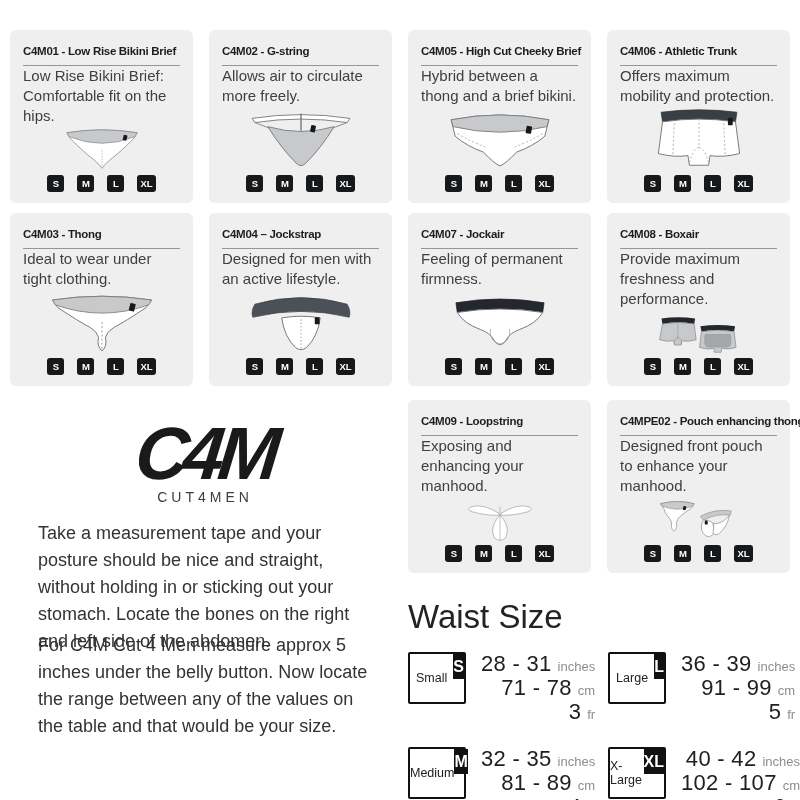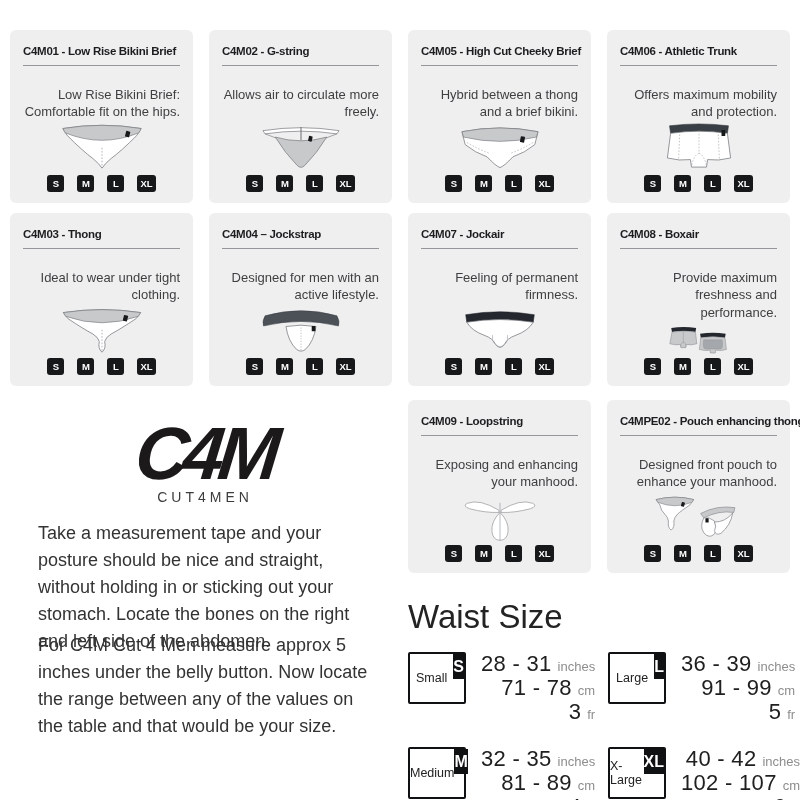--- a/index.html
+++ b/index.html
@@ -7,21 +7,21 @@
   .page { position:relative; width:800px; height:800px; background:#ffffff; overflow:hidden; }
 
   
   .card { position:absolute; width:183px; height:173px; background:#efeff0; border-radius:6px;
           padding:15px 13px 11px; display:flex; flex-direction:column; }
   .pos-0{left:10px;top:30px} .pos-1{left:209px;top:30px} .pos-2{left:408px;top:30px} .pos-3{left:607px;top:30px}
   .pos-4{left:10px;top:213px} .pos-5{left:209px;top:213px} .pos-6{left:408px;top:213px} .pos-7{left:607px;top:213px}
   .pos-8{left:408px;top:400px} .pos-9{left:607px;top:400px}
   .card-title { font-size:11.5px; font-weight:bold; letter-spacing:-0.3px; white-space:nowrap; color:#1d1d1f; }
   .divider { border-bottom:1.5px solid #96969a; margin-top:8px; }
-  .desc { font-size:13px; color:#3f3f41; line-height:1.33; margin-top:20px;text-align:right; }
+  .desc { font-size:15px; color:#3f3f41; line-height:1.33; margin-top:0; }
   .illo { flex:1; display:flex; align-items:center; justify-content:center; min-height:0; }
   .illo svg { max-height:100%; }
   .badges { display:flex; justify-content:center; gap:13px; margin-top:3px; }
   .badge { min-width:17px; height:17px; padding:0 3px; background:#17181a; color:#fff; font-size:9.5px;
            font-weight:bold; display:flex; align-items:center; justify-content:center; border-radius:3px; }
 
   
   .logo { position:absolute; left:55px; top:424px; width:300px; text-align:center; color:#1c191a; }
   .logo-main { font-size:74px; font-weight:bold; font-style:italic; letter-spacing:-6px; line-height:0.8;
                transform:skewX(-6deg); display:inline-block; }

